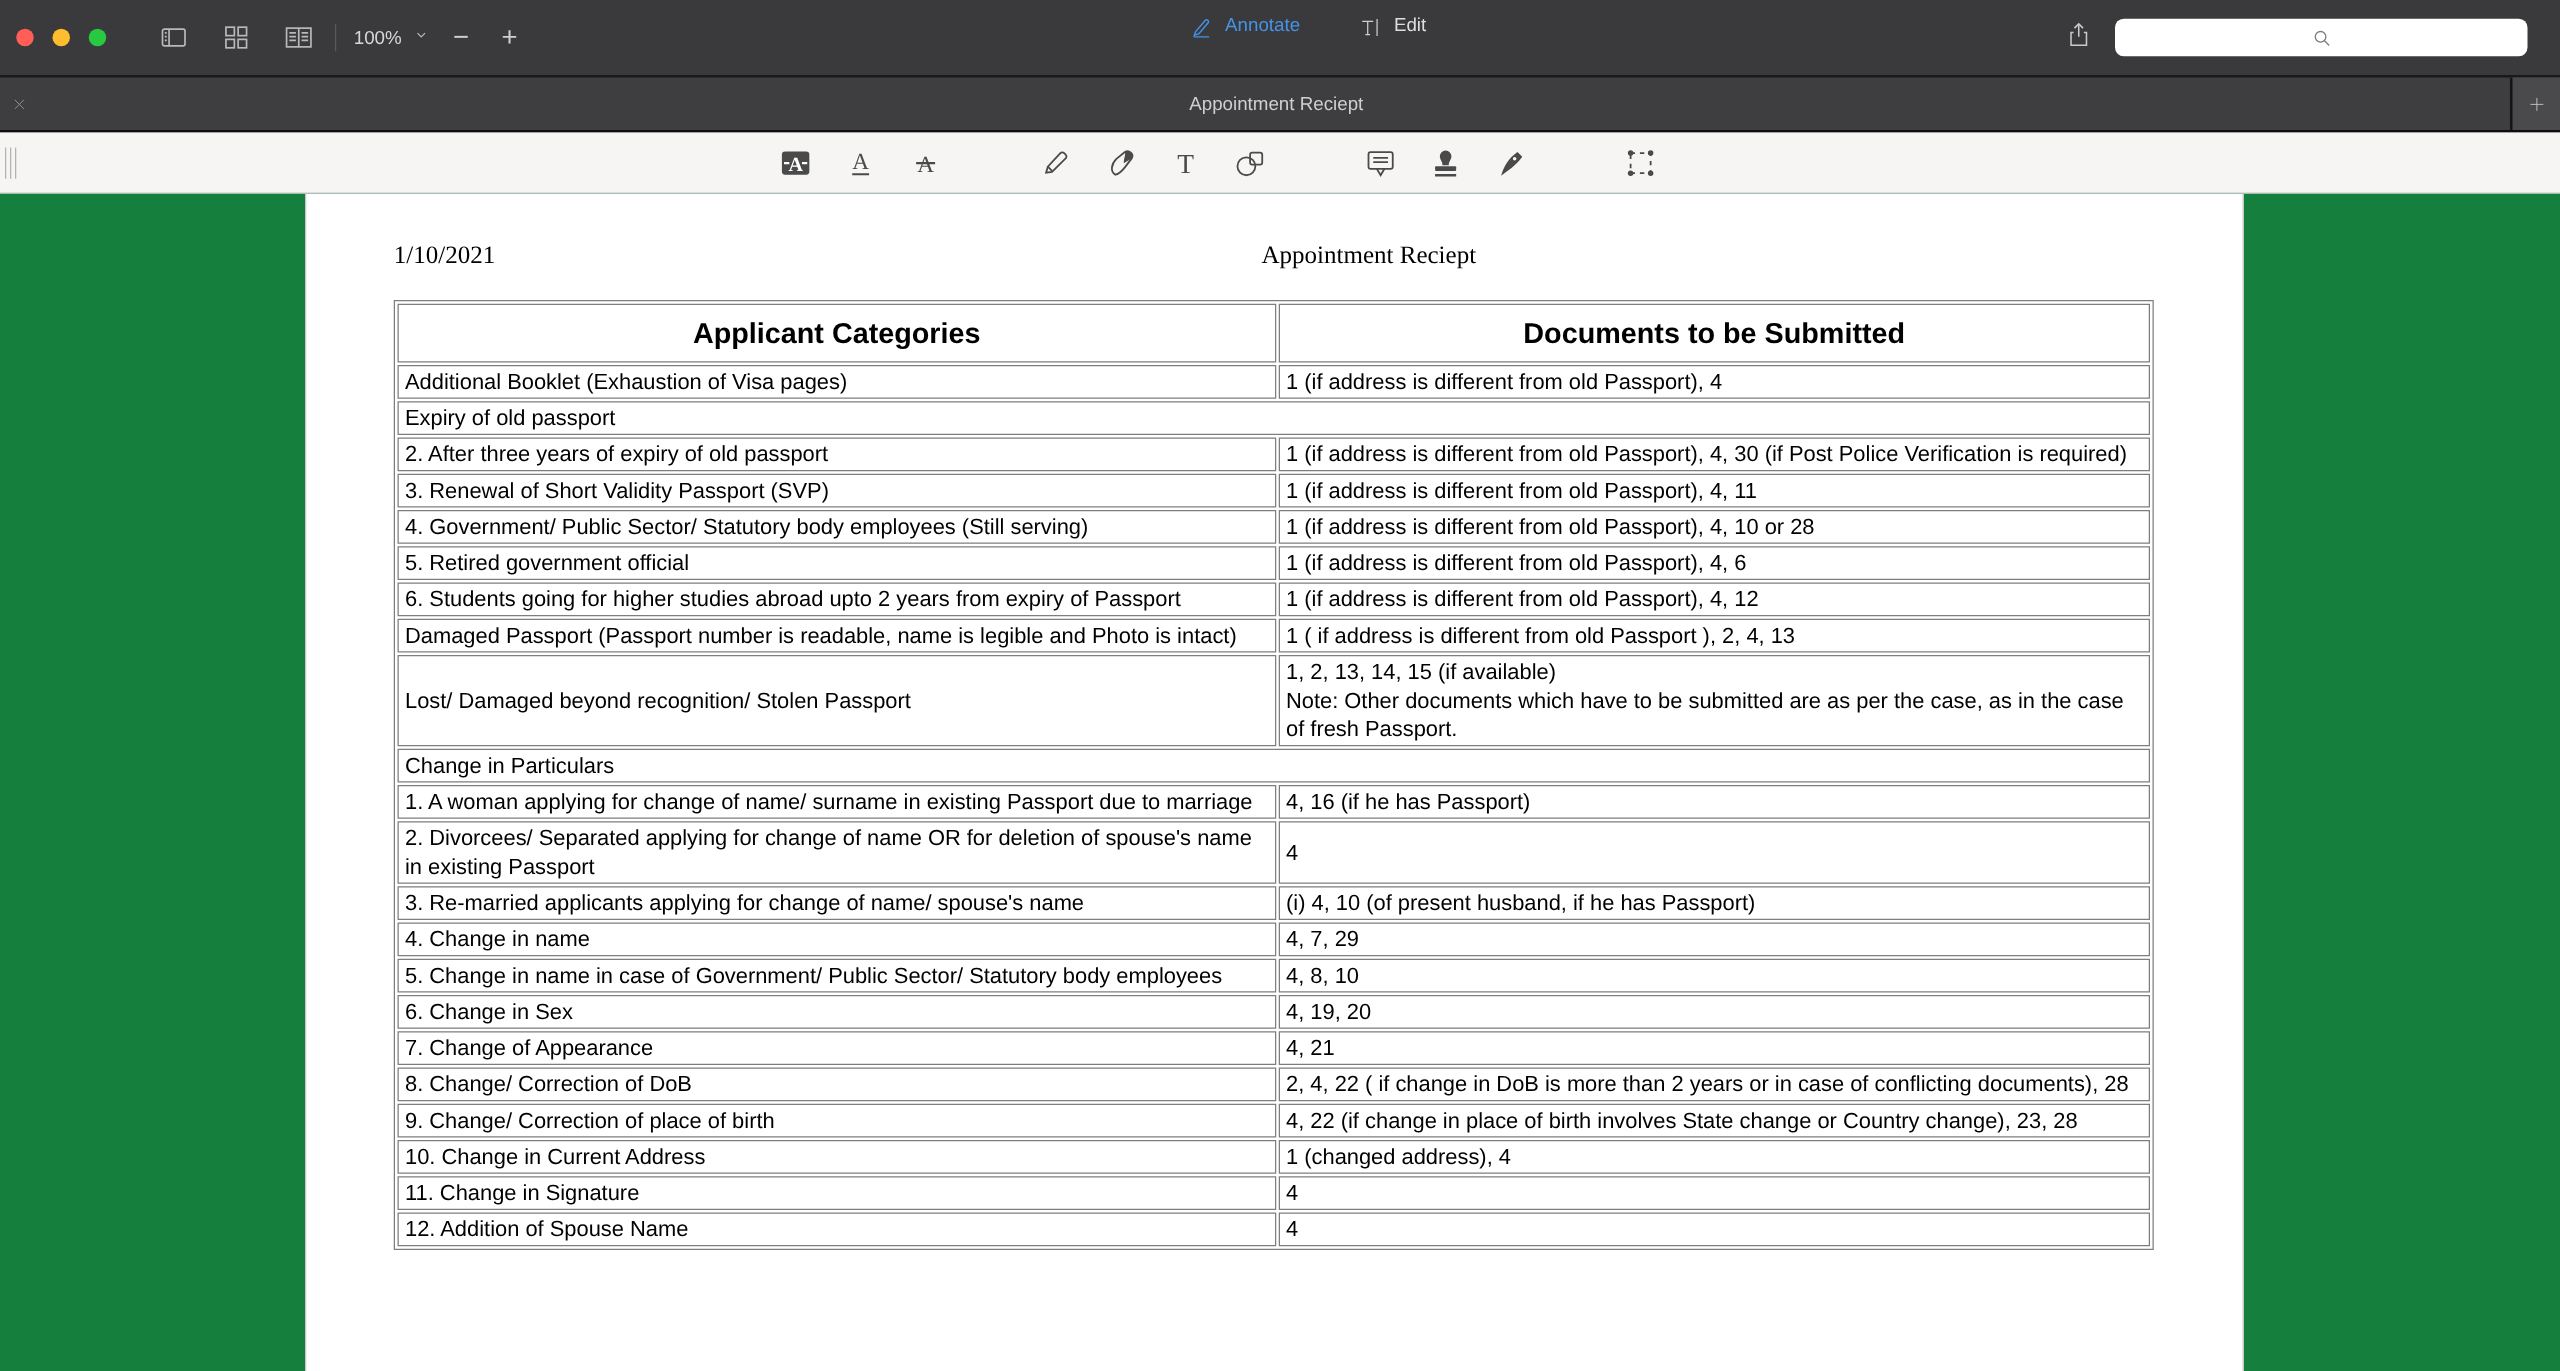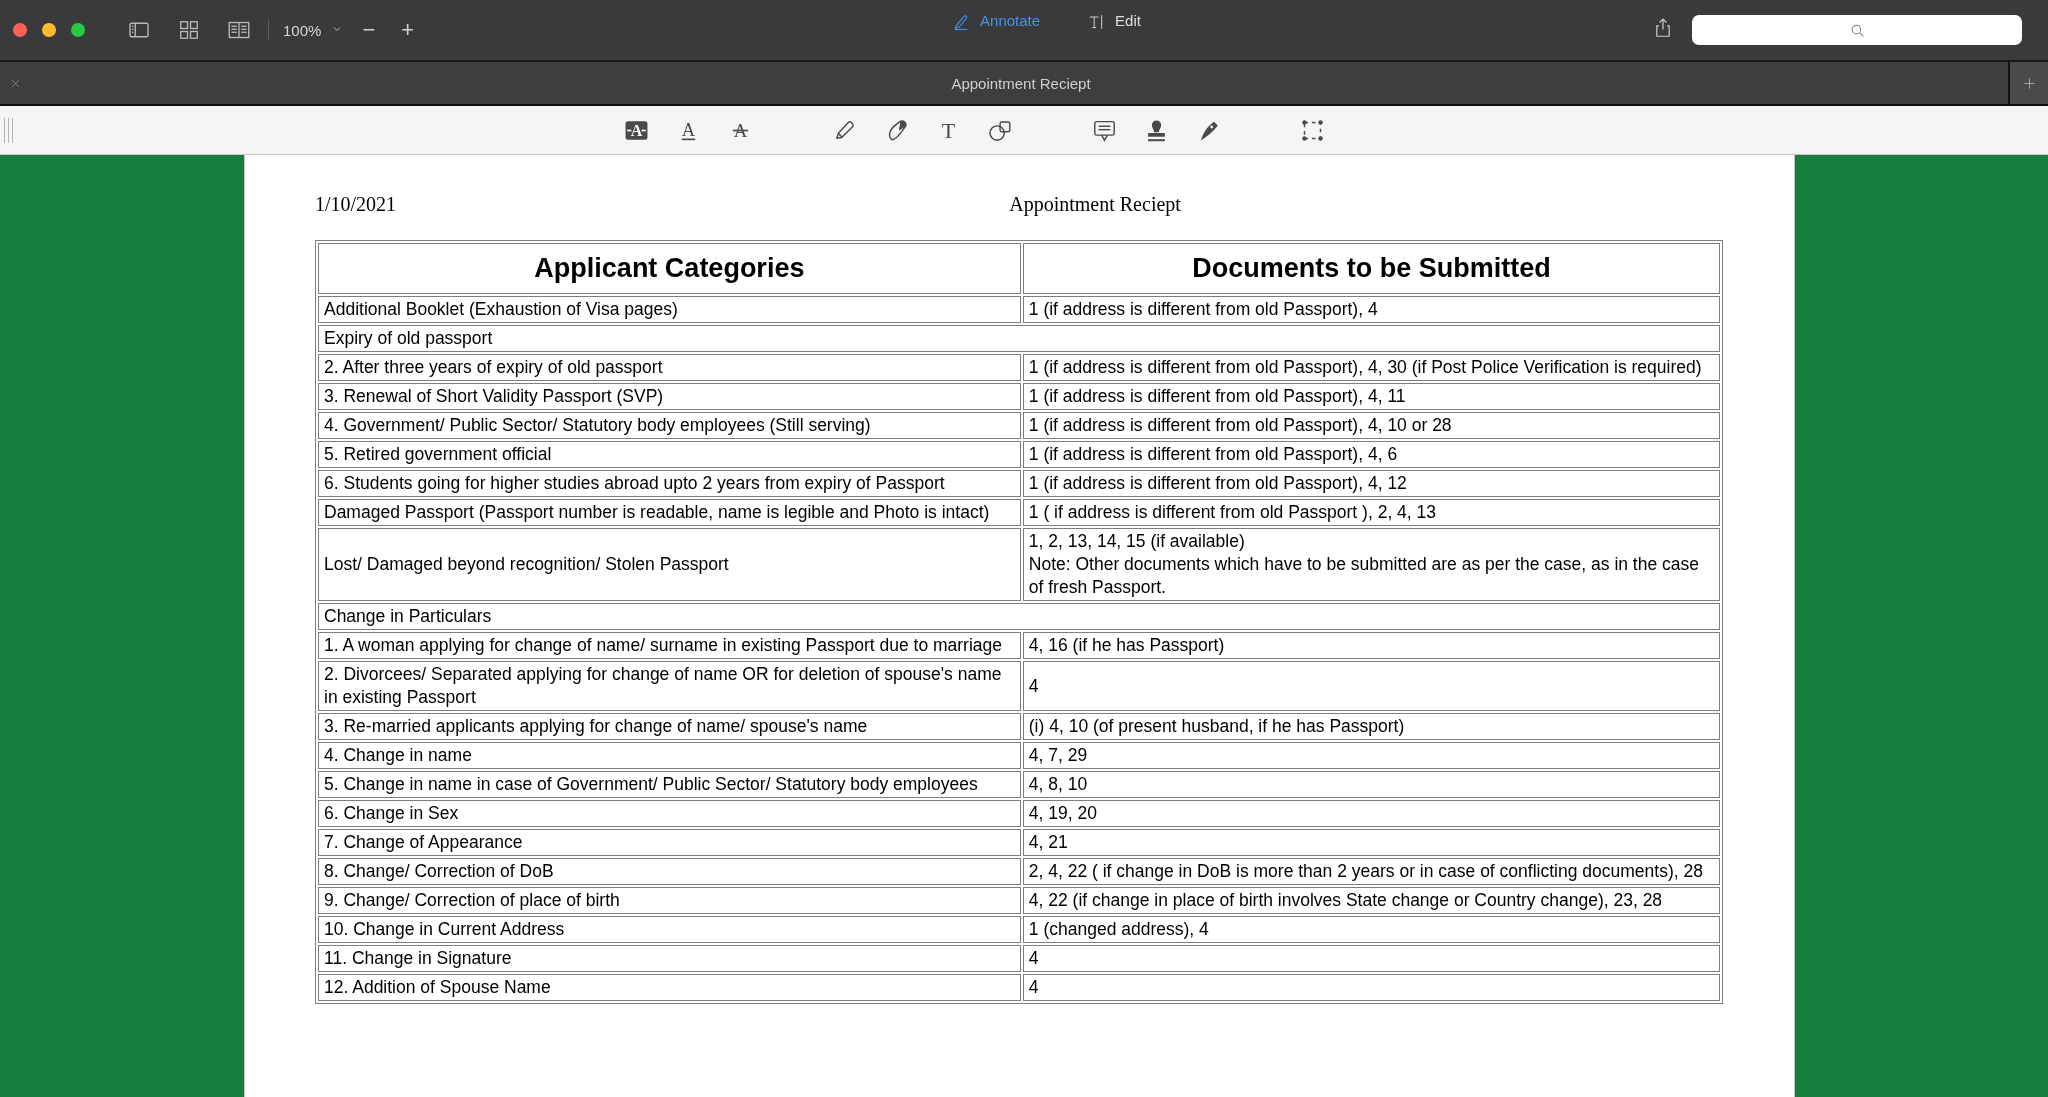--- a/index.html
+++ b/index.html
@@ -67,21 +67,21 @@
   .page { position:absolute; left:244px; top:0; width:1551px; height:980px; background:#ffffff;
           border-left:1px solid #c6c6c6; border-right:1px solid #c6c6c6;
           padding:38px 70px 0 70px; color:#000; }
   .doc-headline { display:flex; align-items:baseline; font-family:"Liberation Serif", serif;
                   font-size:20px; }
   .doc-date { white-space:nowrap; }
   .doc-title { flex:1; text-align:center; padding-left:70px; }
   .doc-intro { margin-top:16px; font-size:21px; line-height:29px; color:#111; width:1410px; }
   table.doc { margin-top:24px; width:1408px; border-collapse:separate; border-spacing:2px;
               border:1px solid #7e7e7e; background:#fff; }
-  table.doc th { border:1px solid #7e7e7e; font-size:27px; font-weight:bold; padding:9px 4px;
+  table.doc th { border:1px solid #7e7e7e; font-size:23px; font-weight:bold; padding:9px 4px;
                  text-align:center; }
   table.doc td { border:1px solid #7e7e7e; font-size:17.5px; line-height:23px; padding:1px 5px;
                  vertical-align:middle; text-align:left; }
   table.doc col.c1 { width:50.2%; }
   table.doc col.c2 { width:49.8%; }
 </style>
 </head>
 <body>
 
 <svg width="0" height="0" style="position:absolute">

